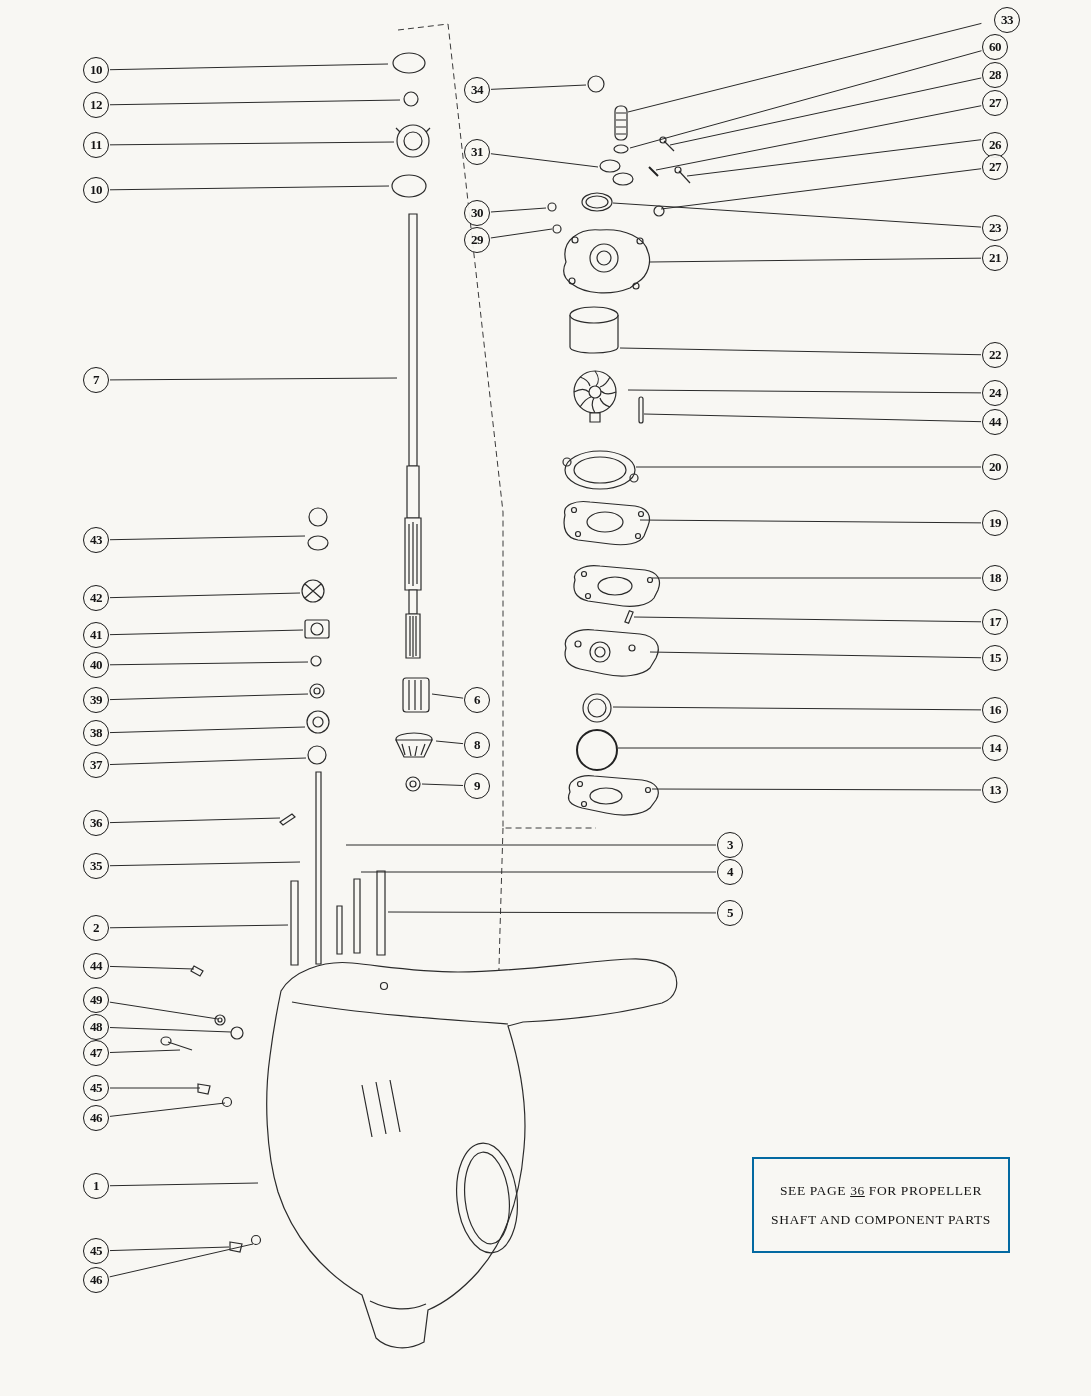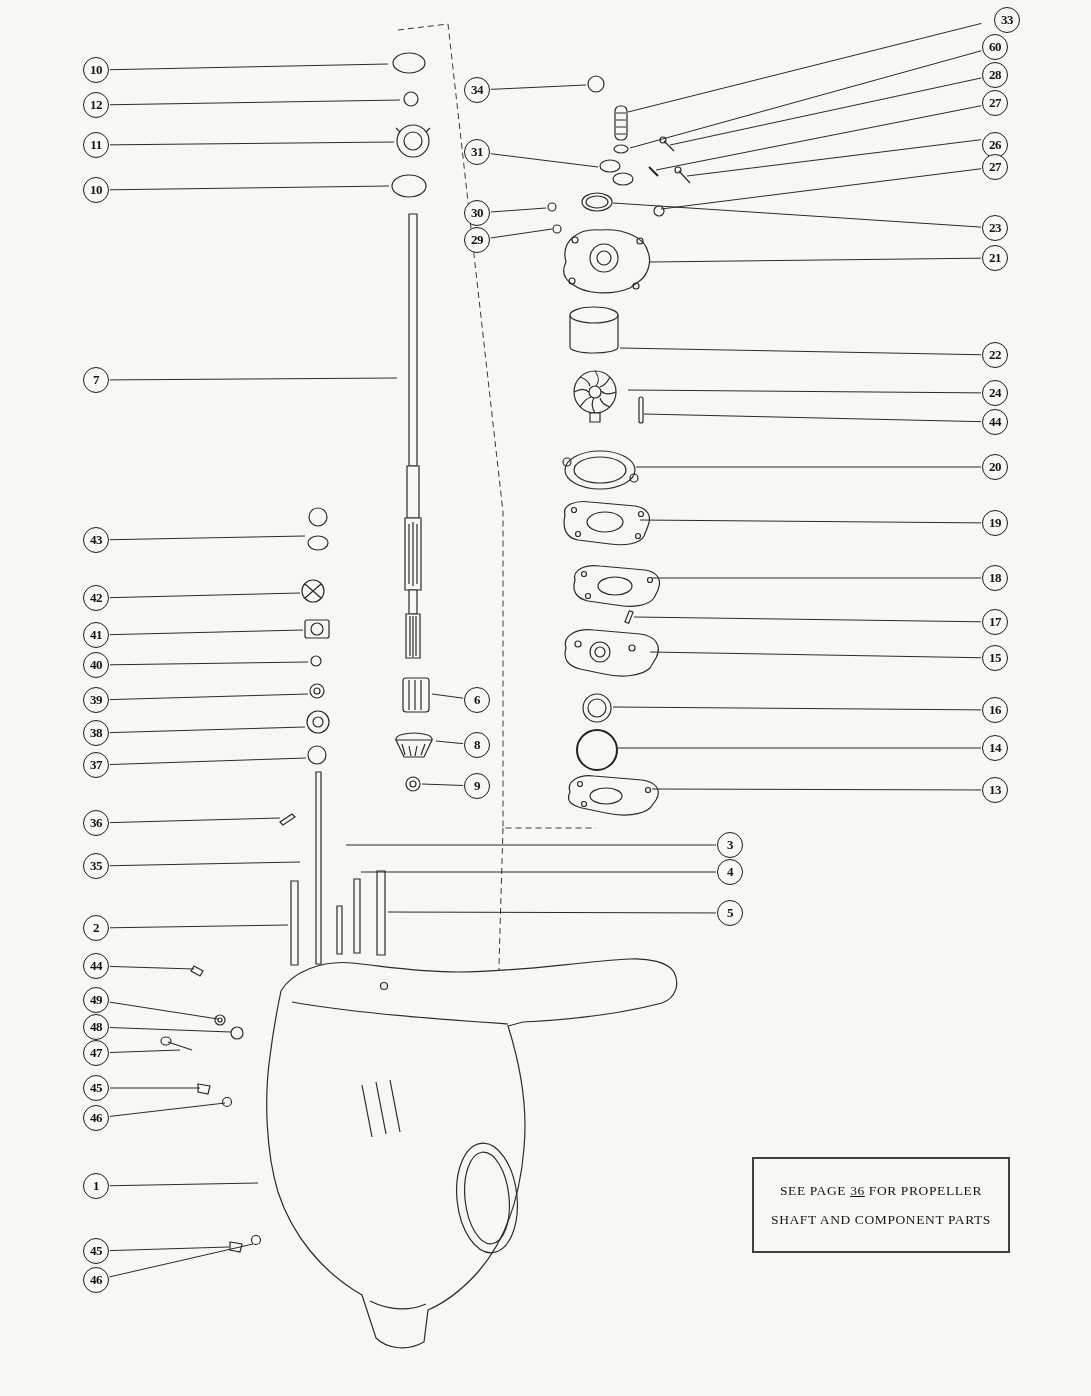--- a/index.html
+++ b/index.html
@@ -20,21 +20,21 @@
   #leaders line { stroke:#2a2a2a; stroke-width:1; }
   .callout {
     position:absolute; width:26px; height:26px; box-sizing:border-box;
     border:1.6px solid #1b1b1b; border-radius:50%;
     display:flex; align-items:center; justify-content:center;
     font-size:13px; font-weight:bold; letter-spacing:-0.5px;
     background:rgba(248,247,243,0.92); z-index:3;
   }
   .note-box {
     position:absolute; left:752px; top:1157px; width:258px; height:96px;
-    box-sizing:border-box; border:2px solid #404040;
+    box-sizing:border-box; border:2px solid #0369a1;
     display:flex; flex-direction:column; align-items:center; justify-content:center;
     gap:13px; font-size:13.5px; letter-spacing:0.6px; z-index:3;
     text-align:center; background:transparent;
   }
   .note-line { white-space:nowrap; }
   .u { text-decoration:underline; }
 </style>
 </head>
 <body>
 

